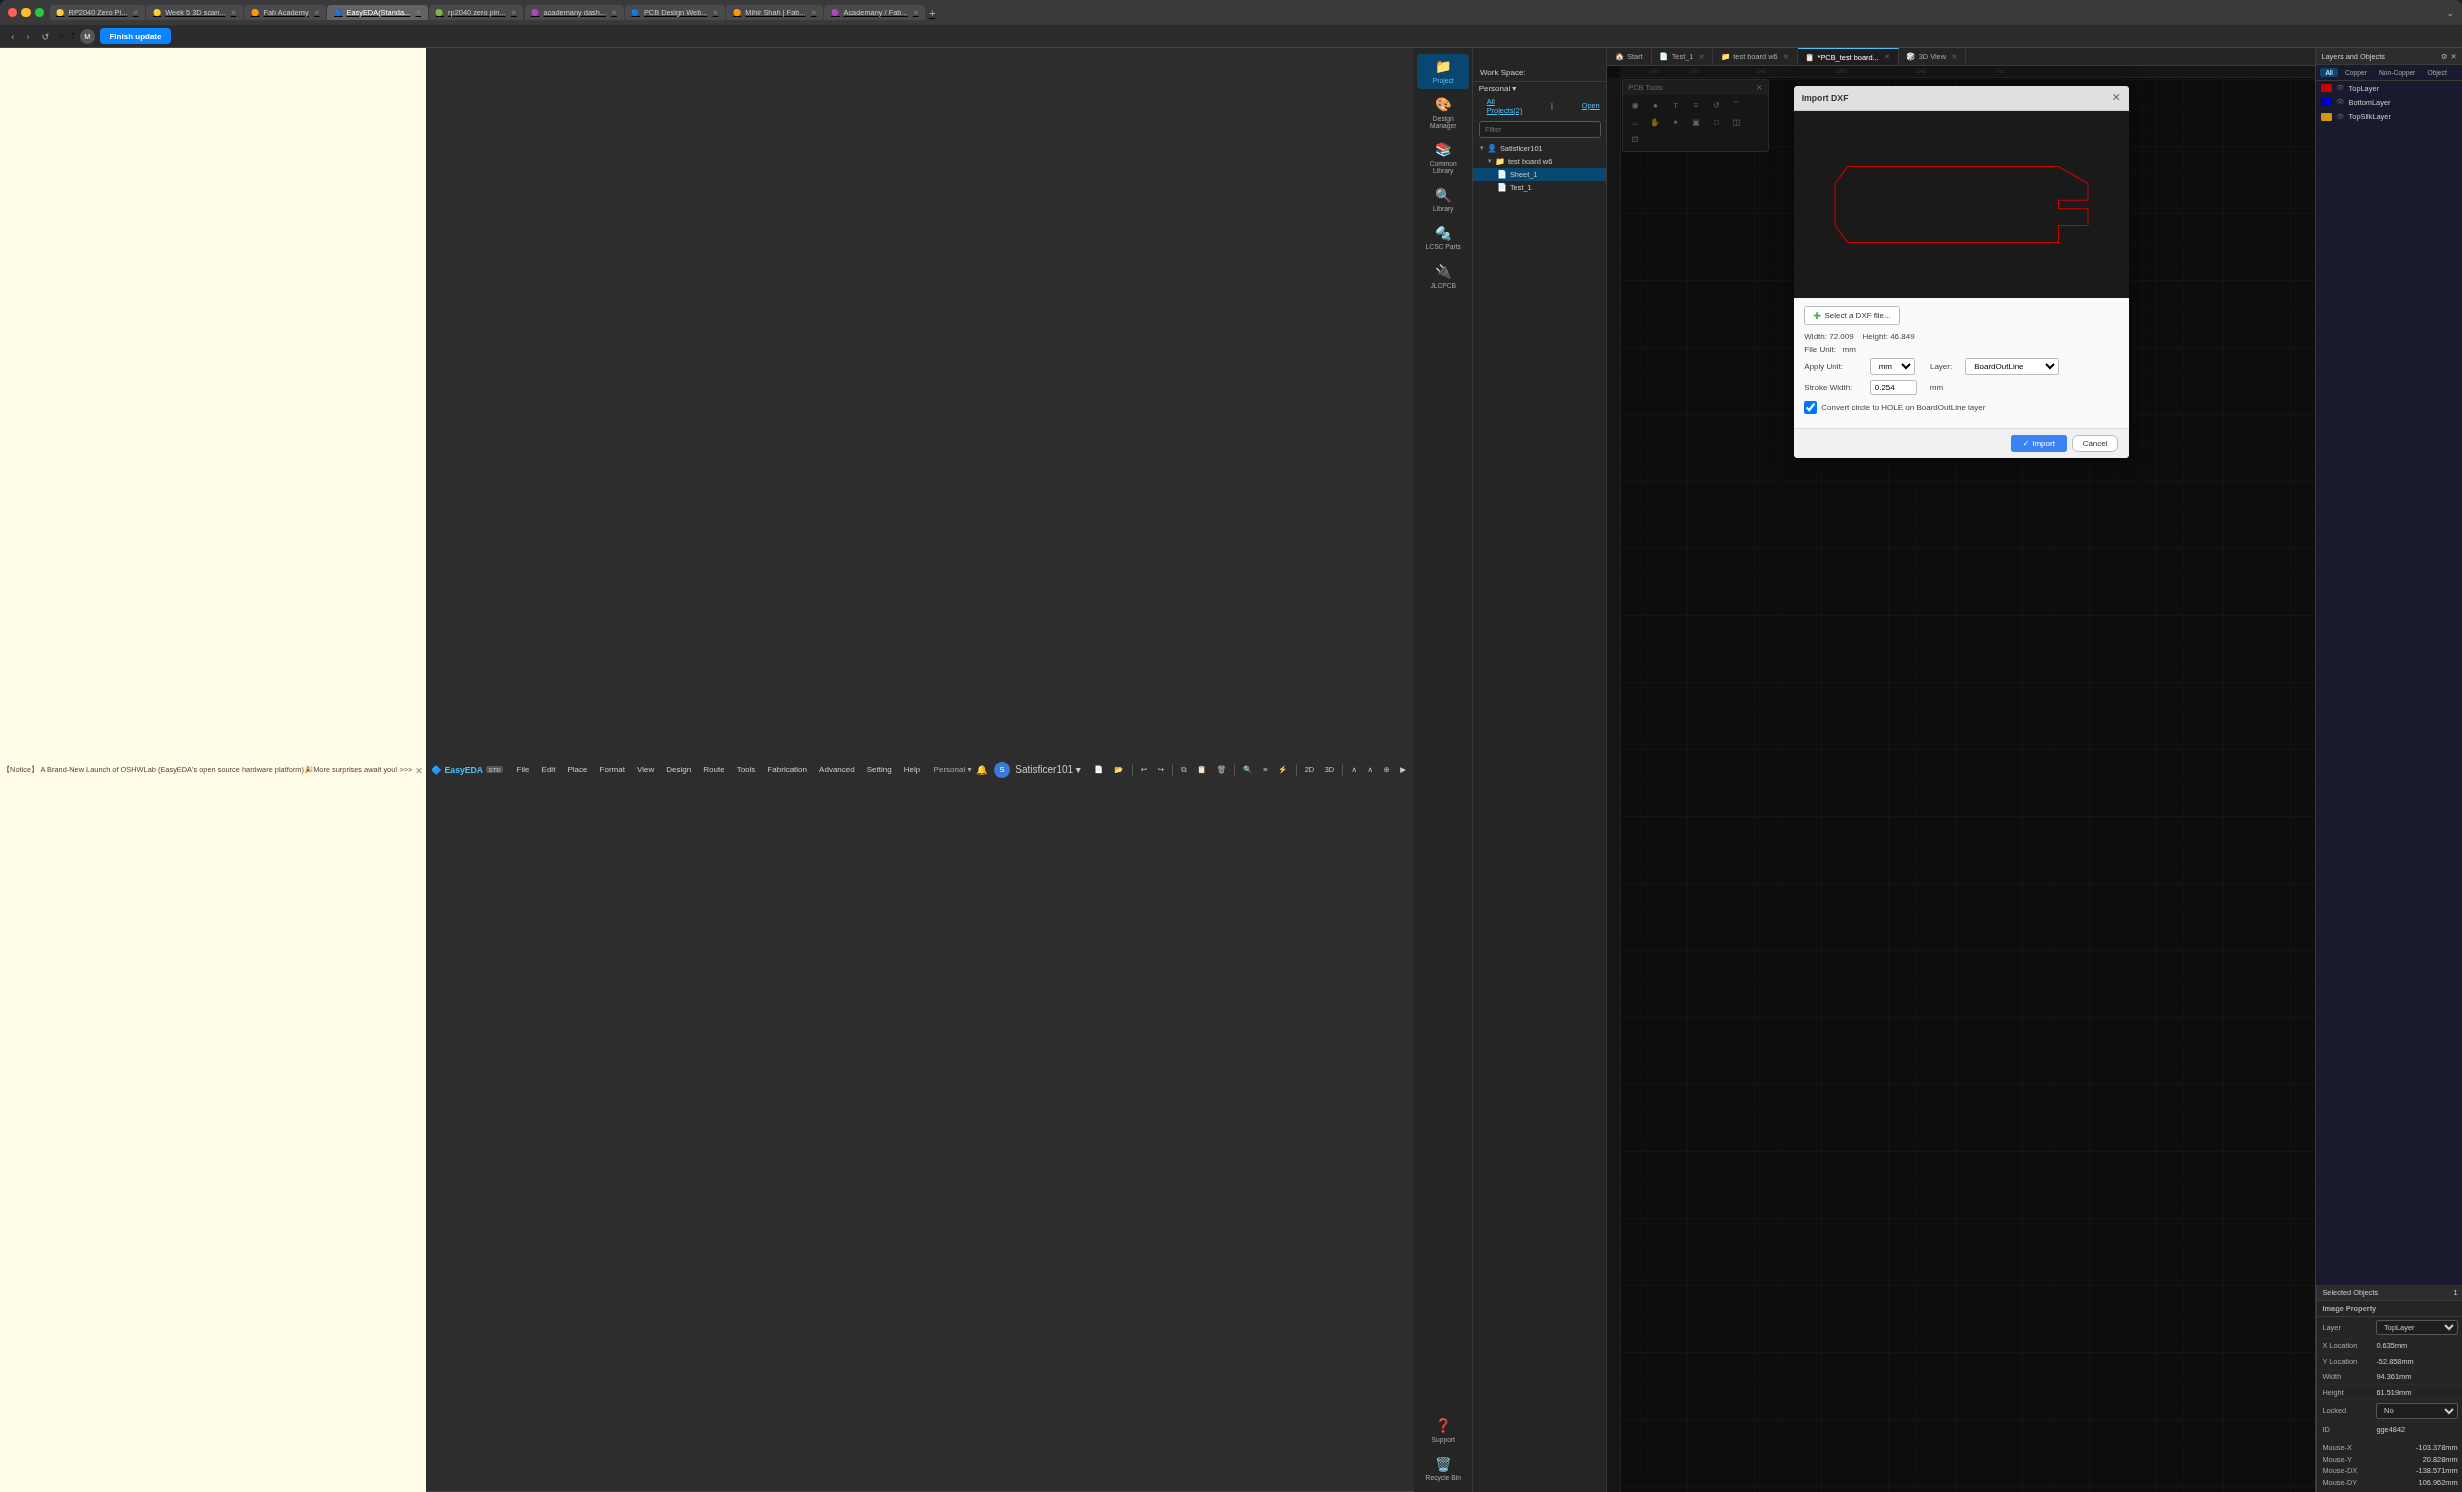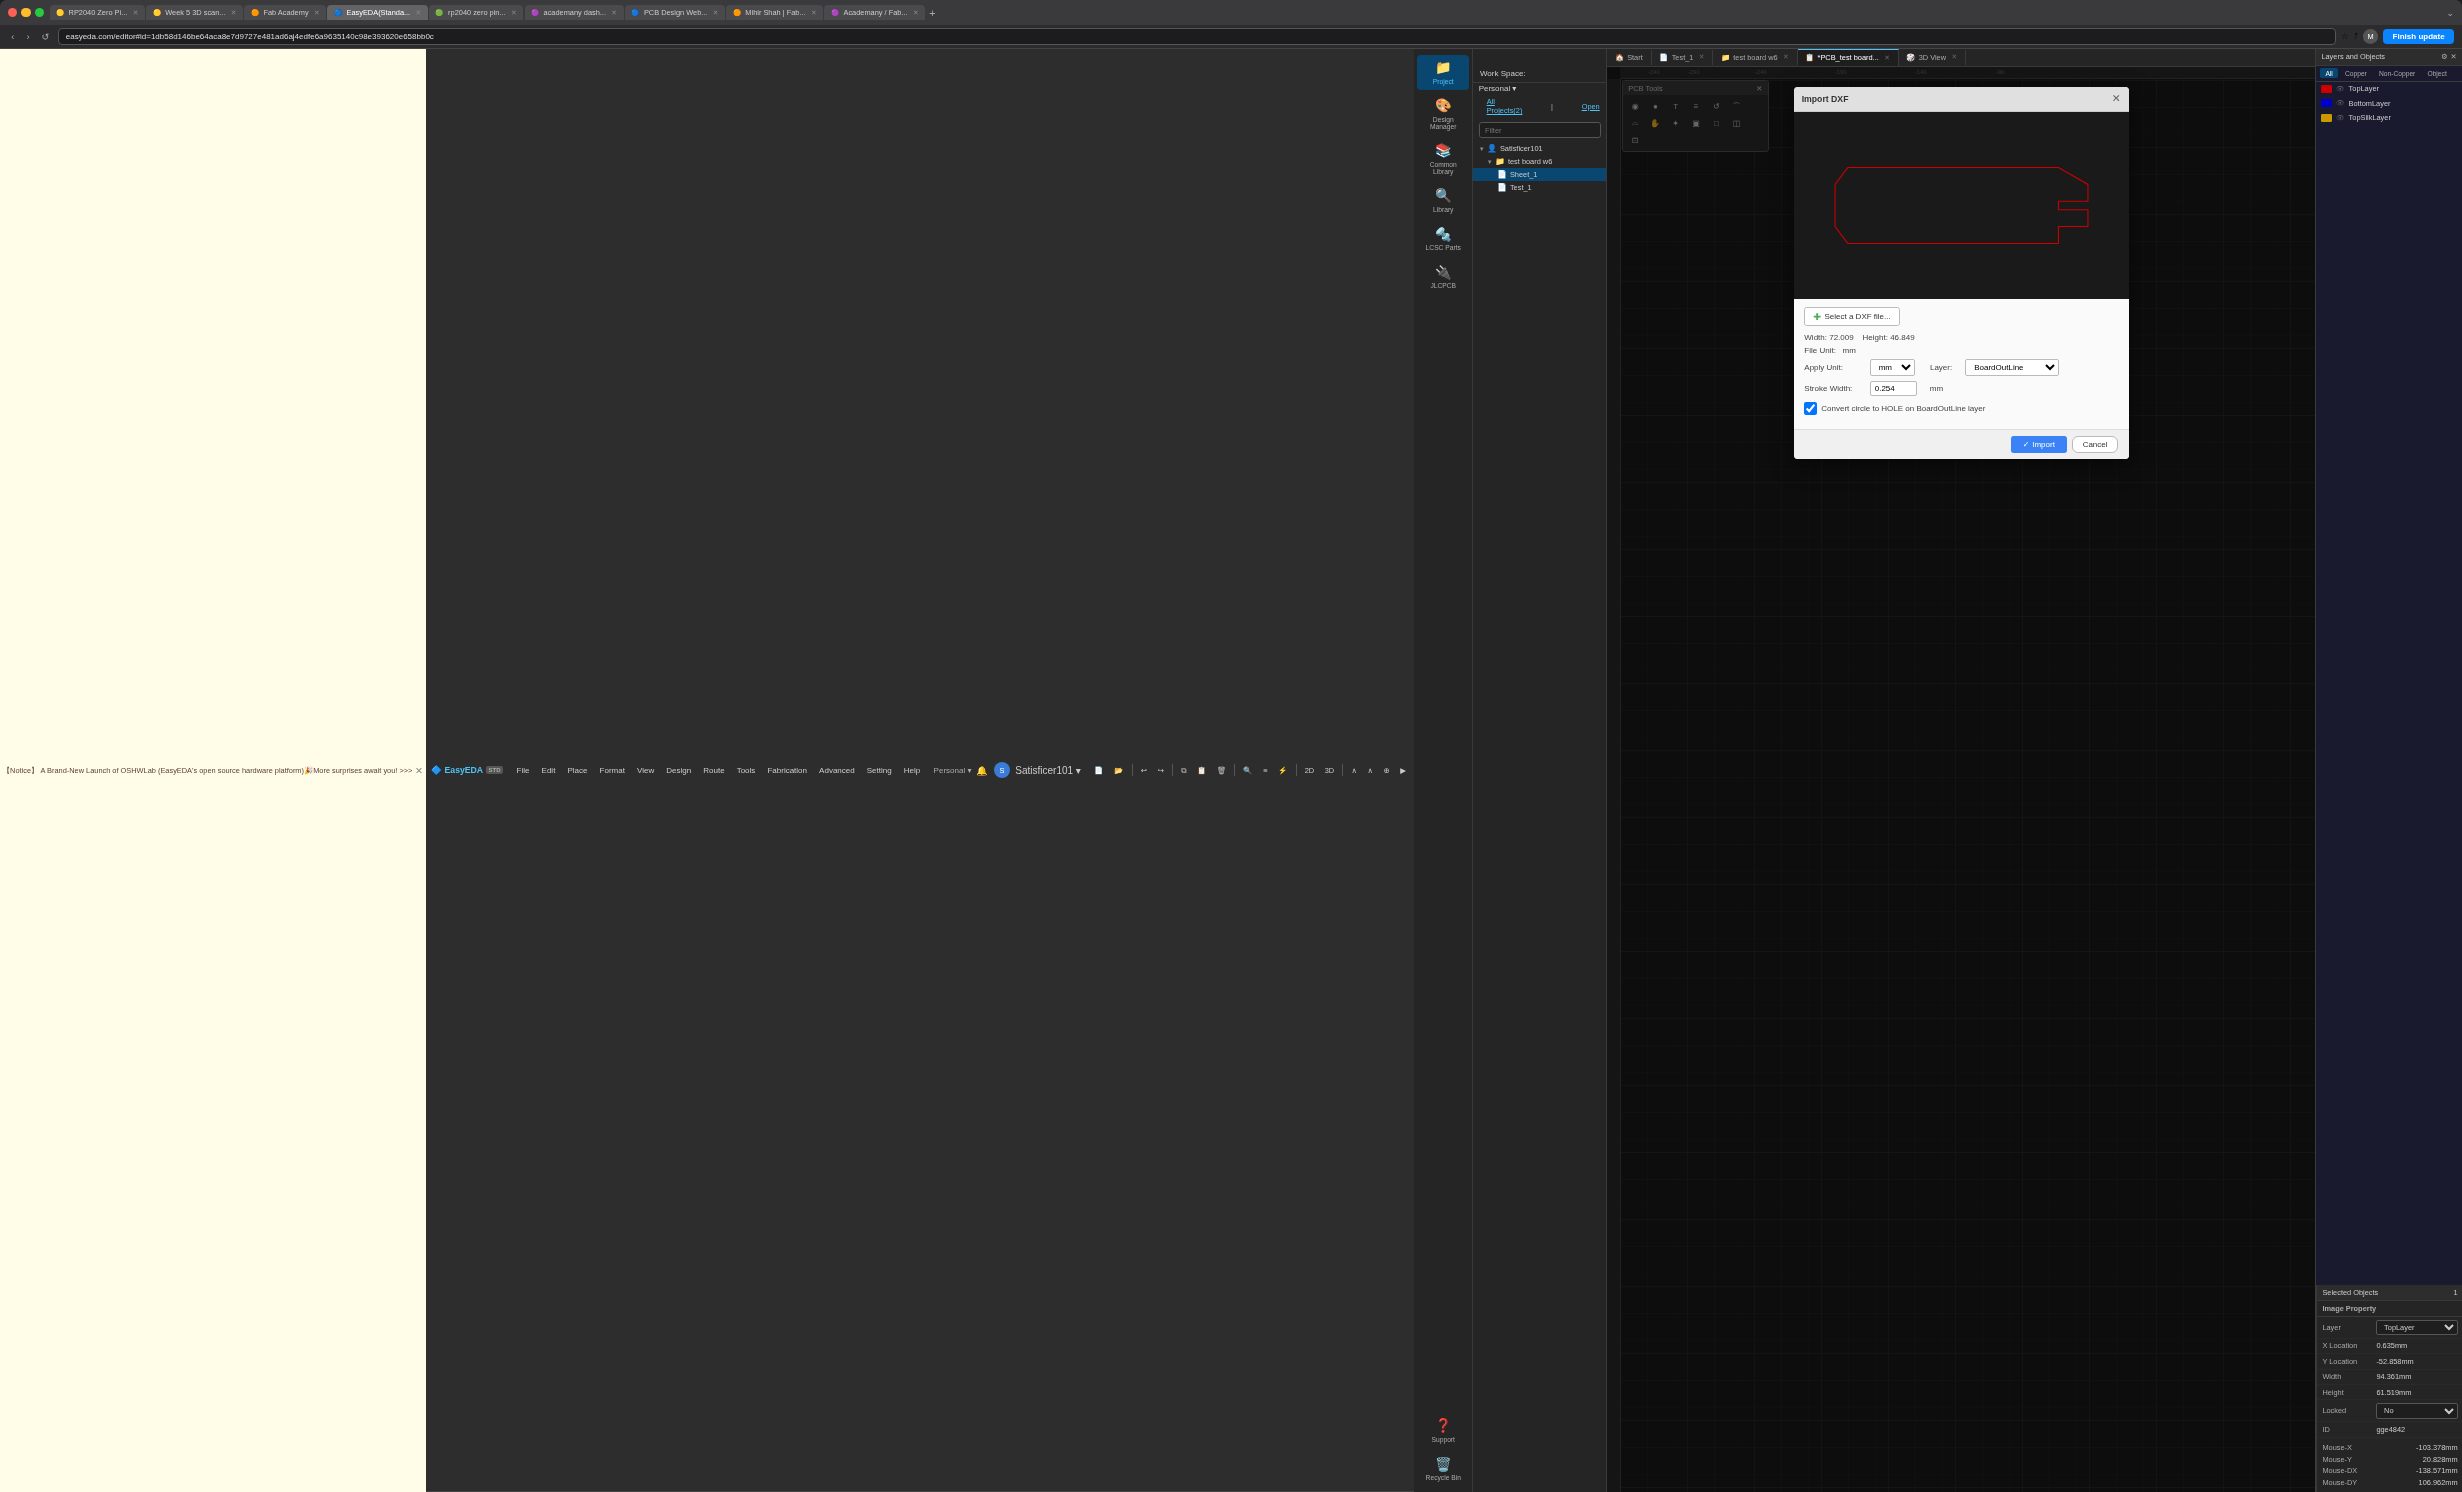--- a/index.html
+++ b/index.html
@@ -6,21 +6,21 @@
     body { font-family: -apple-system, BlinkMacSystemFont, 'Segoe UI', sans-serif; font-size: 8px; background: #1e1e1e; overflow: hidden; }
 
     
     .browser-chrome { background: #2c2c2e; border-radius: 6.7px; width: 100%; height: 100vh; display: flex; flex-direction: column; }
     .title-bar { background: #3a3a3c; display: flex; align-items: center; padding: 5.4px 8px; gap: 5.4px; border-radius: 6.7px 6.7px 0 0; }
     .traffic-lights { display: flex; gap: 4px; }
     .tl { width: 9.4px; height: 9.4px; border-radius: 50%; }
     .tl-red { background: #ff5f57; }
     .tl-yellow { background: #ffbd2e; }
     .tl-green { background: #28ca41; }
-    .tabs-bar { display: flex; align-items: center; flex: 1; gap: 1.3px; overflow: hidden; }
+    .tabs-bar { display: flex; align-items: center; flex: 1; gap: 1.3px; overflow: hidden; text-decoration: underline; }
     .tab { display: flex; align-items: center; gap: 4px; padding: 2.7px 6.7px; background: #4a4a4c; border-radius: 4px 4px 0 0; font-size: 7.4px; color: #ccc; white-space: nowrap; max-width: 107px; overflow: hidden; cursor: pointer; }
     .tab.active { background: #636366; color: #fff; }
     .tab-close { font-size: 6.7px; color: #888; margin-left: 1.3px; }
     .tab-favicon { font-size: 6.7px; }
     .tab-add { background: none; border: none; color: #aaa; font-size: 10.7px; cursor: pointer; padding: 0 2.7px; }
     .tab-nav { display: flex; gap: 2.7px; }
     .tab-nav button { background: none; border: none; color: #aaa; font-size: 9.4px; cursor: pointer; }
 
     
     .address-bar { background: #2c2c2e; display: flex; align-items: center; padding: 3.3px 8px; gap: 5.4px; border-bottom: 0.7px solid #444; }
@@ -190,21 +190,20 @@
     </div>
     <div class="tab-nav">
       <button>⌄</button>
     </div>
   </div>
 
   <div class="address-bar">
     <button class="nav-btn">‹</button>
     <button class="nav-btn">›</button>
     <button class="nav-btn">↺</button>
-    <input class="address-input" value="easyeda.com/editor#id=1db58d146be64aca8e7d9727e481ad6aj4edfe6a9635140c98e393620e658bb0c" style="">
     <div class="addr-actions">
       <span>☆</span>
       <span>⤴</span>
       <span style="width:14.7px;height:14.7px;background:#555;border-radius:50%;display:inline-flex;align-items:center;justify-content:center;font-size:7.4px;color:#fff;">M</span>
       <button class="finish-update-btn">Finish update</button>
     </div>
   </div>
 
   <div class="app">
 

